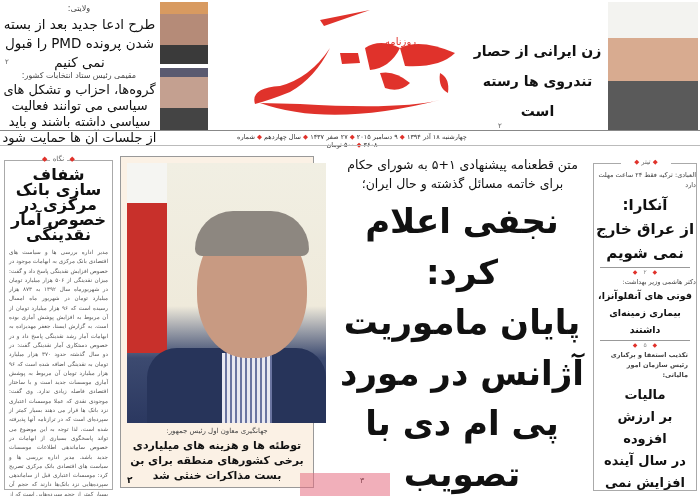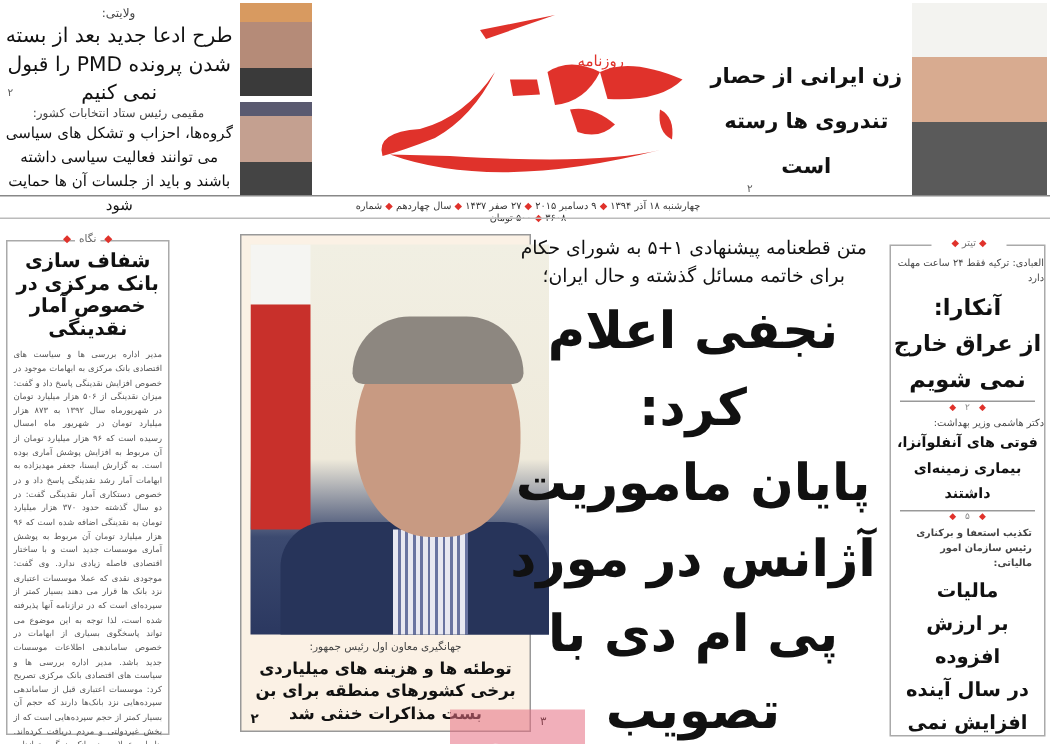--- a/index.html
+++ b/index.html
@@ -14,24 +14,24 @@
   .pagenum{font-size:7px;color:#555;}
   .topdiv{position:absolute;left:0;width:700px;height:1px;background:#888;}
   
   .logo{position:absolute;left:240px;top:8px;width:225px;height:112px;}
   .dateline{position:absolute;left:232px;top:133px;width:240px;font-size:6.5px;color:#333;text-align:center;direction:rtl;}
   .dateline .dot{color:#e0322b;}
   
   .leftcol{position:absolute;left:4px;top:160px;width:109px;height:330px;border:1px solid #aaa;box-sizing:border-box;}
   .leftcol .lbl{font-size:7px;color:#666;text-align:center;margin-top:-6px;}
   .leftcol .lbl span.dot{color:#e0322b;}
-  .leftcol h3{margin:4px 2px 6px;font-size:13px;line-height:15px;text-align:center;direction:rtl;}
+  .leftcol h3{margin:4px 2px 6px;font-size:16px;line-height:15px;text-align:center;direction:rtl;}
   .leftcol .body{font-size:5.6px;line-height:9.3px;color:#555;direction:rtl;text-align:justify;padding:0 4px;}
   
-  .photobox{position:absolute;left:120px;top:156px;width:194px;height:332px;background:#fbf1e5;border:1px solid #999;box-sizing:border-box;margin-left:40px;}
+  .photobox{position:absolute;left:120px;top:156px;width:194px;height:332px;background:#fbf1e5;border:1px solid #999;box-sizing:border-box;}
   .photobox .img{position:absolute;left:6px;top:6px;width:199px;height:260px;background:linear-gradient(180deg,#f1efe3 0%,#efeadb 55%,#3c4a70 75%,#2b3860 100%);overflow:hidden;}
   .flag{position:absolute;left:0;top:40px;width:40px;height:150px;background:#c8302b;}
   .flag-white{position:absolute;left:0;top:0;width:40px;height:40px;background:#f5f5f2;}
   .face{position:absolute;left:70px;top:55px;width:110px;height:140px;border-radius:50% 50% 45% 45%;background:#c89a82;}
   .hair{position:absolute;left:68px;top:48px;width:114px;height:45px;border-radius:55px 55px 10px 10px;background:#8d8780;}
   .suit{position:absolute;left:20px;top:185px;width:179px;height:80px;background:#27345a;border-radius:30px 30px 0 0;}
   .shirt{position:absolute;left:95px;top:190px;width:50px;height:75px;background:repeating-linear-gradient(90deg,#e8e8f0 0 3px,#6a74a0 3px 5px);}
   .photobox .cap-k{position:absolute;left:0;right:0;top:270px;font-size:7px;color:#444;text-align:center;direction:rtl;}
   .photobox .cap-h{position:absolute;left:4px;right:4px;top:281px;font-size:11px;font-weight:bold;line-height:15px;text-align:center;direction:rtl;}
   .photobox .pn{position:absolute;left:6px;bottom:2px;font-size:9px;font-weight:bold;}
@@ -53,21 +53,21 @@
 <body>
 
 <div class="top-story" style="left:0;width:230px;">
   <div class="photo" style="left:160px;top:2px;width:48px;height:62px;background:linear-gradient(#d89a60 0 20%,#b58b78 20% 70%,#3a3a3a 70%);"></div>
   <div class="abs rtl kicker" style="left:0;top:3px;width:158px;">ولایتی:</div>
   <div class="abs rtl head-top" style="left:2px;top:15px;width:155px;">طرح ادعا جدید بعد از بسته شدن پرونده PMD را قبول نمی کنیم</div>
   <div class="abs pagenum" style="left:5px;top:58px;">۲</div>
 
   <div class="photo" style="left:160px;top:68px;width:48px;height:62px;background:linear-gradient(#5a5a70 0 15%,#c4a090 15% 65%,#444 65%);"></div>
   <div class="abs rtl kicker" style="left:0;top:70px;width:158px;">مقیمی رئیس ستاد انتخابات کشور:</div>
-  <div class="abs rtl head-top" style="left:2px;top:82px;width:155px;font-size:10px;line-height:16px;">گروه‌ها، احزاب و تشکل های سیاسی می توانند فعالیت سیاسی داشته باشند و باید از جلسات آن ها حمایت شود</div>
+  <div class="abs rtl head-top" style="left:2px;top:82px;width:155px;font-size:13px;line-height:16px;">گروه‌ها، احزاب و تشکل های سیاسی می توانند فعالیت سیاسی داشته باشند و باید از جلسات آن ها حمایت شود</div>
 </div>
 
 <div class="logo">
   <svg width="225" height="112" viewBox="0 0 225 112">
     <path d="M20 95 Q90 120 200 92 Q160 102 60 96 Z" fill="#e0322b"></path>
     <path d="M15 96 Q10 80 40 78 Q70 70 90 40 Q75 70 50 84 Q30 92 15 96Z" fill="#e0322b"></path>
     <path d="M80 12 L130 2 L84 18 Z" fill="#e0322b"></path>
     <path d="M100 45 L118 45 L120 55 L102 56 Z" fill="#e0322b"></path>
     <path d="M125 40 Q140 30 160 40 Q150 60 130 62 Z" fill="#e0322b"></path>
     <path d="M160 40 Q180 30 215 45 Q200 60 165 58 Z" fill="#e0322b"></path>

